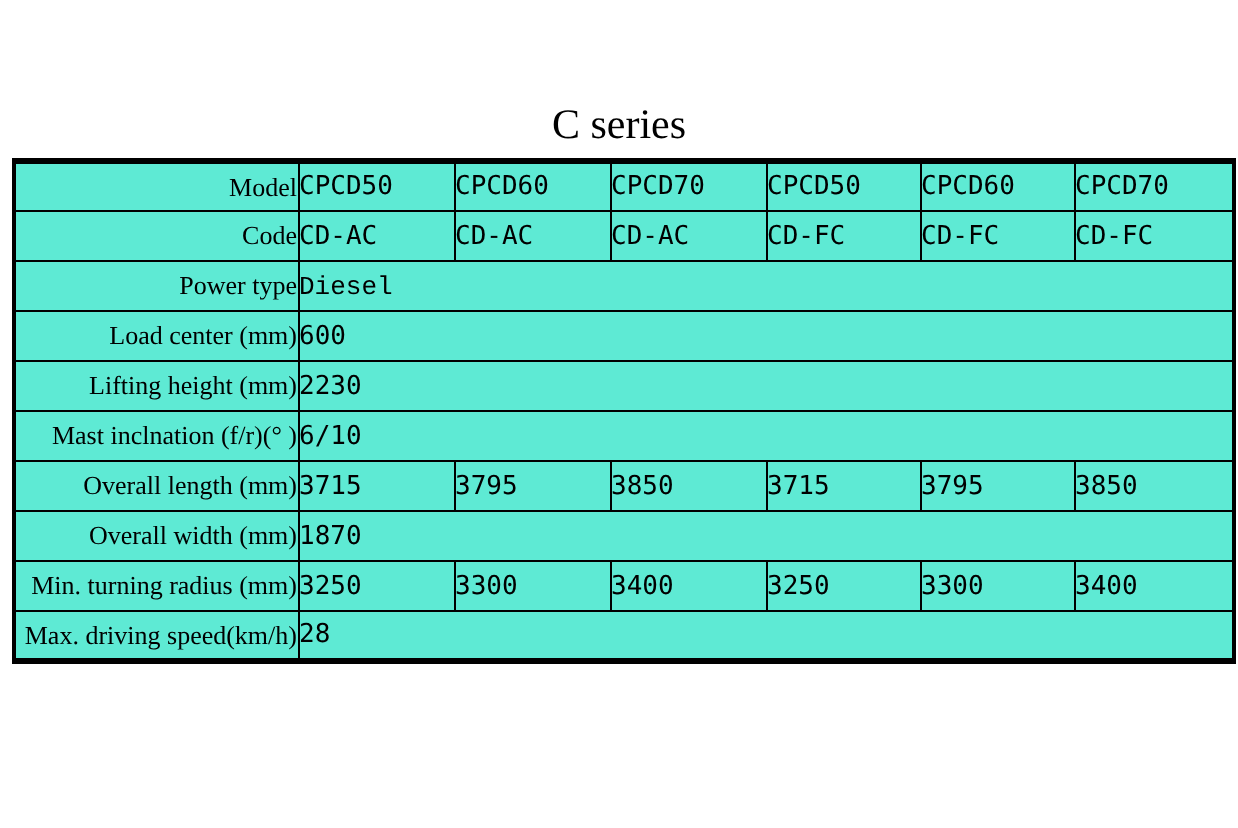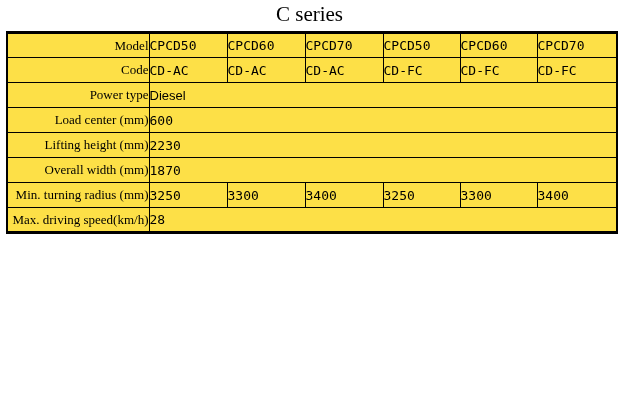--- a/index.html
+++ b/index.html
@@ -3,36 +3,36 @@
 <meta charset="utf-8">
 <style>
   * { margin: 0; padding: 0; box-sizing: border-box; }
   html, body {
     width: 619px; height: 414px;
     background: #ffffff;
     font-family: "Liberation Serif", serif;
     color: #000000;
     overflow: hidden;
   }
-  .page { position: relative; width: 619px; height: 314px; }
+  .page { position: relative; width: 619px; height: 314px; margin-top: 48px; }
   .title {
     position: absolute;
     top: 2px; left: 0; width: 619px;
     text-align: center;
     font-size: 21px;
     font-family: "Liberation Serif", serif;
     color: #000000;
   }
   table.spec {
     position: absolute;
     left: 6px; top: 31px;
     width: 610px;
     border-collapse: collapse;
     table-layout: fixed;
-    background: #fde047;
+    background: #5eead4;
   }
   table.spec {
     border-top: 3px solid #000000;
     border-bottom: 3px solid #000000;
     border-left: 2px solid #000000;
     border-right: 2px solid #000000;
   }
   table.spec td {
     border: 1px solid #000000;
     height: 25px;
@@ -48,21 +48,21 @@
     padding-right: 5px;
     font-family: "Liberation Serif", serif;
     font-size: 13px;
   }
   td.val { text-align: left; }
   td.mono {
     font-family: "DejaVu Sans Mono", "Liberation Mono", monospace;
     font-size: 12px;
   }
   td.word {
-    font-family: Liberation Sans, sans-serif;
+    font-family: Liberation Mono, monospace;
     font-size: 13px;
   }
 </style>
 </head>
 <body>
 
 <div class="page">
   <div class="title">C series</div>
 
   <table class="spec">
@@ -100,20 +100,33 @@
       </tr>
       <tr>
         <td class="rowlabel">Load center (mm)</td>
         <td class="val mono" colspan="6">600</td>
       </tr>
       <tr>
         <td class="rowlabel">Lifting height (mm)</td>
         <td class="val mono" colspan="6">2230</td>
       </tr>
       <tr>
+        <td class="rowlabel">Mast inclnation (f/r)(° )</td>
+        <td class="val mono" colspan="6">6/10</td>
+      </tr>
+      <tr>
+        <td class="rowlabel">Overall length (mm)</td>
+        <td class="val mono">3715</td>
+        <td class="val mono">3795</td>
+        <td class="val mono">3850</td>
+        <td class="val mono">3715</td>
+        <td class="val mono">3795</td>
+        <td class="val mono">3850</td>
+      </tr>
+      <tr>
         <td class="rowlabel">Overall width (mm)</td>
         <td class="val mono" colspan="6">1870</td>
       </tr>
       <tr>
         <td class="rowlabel">Min. turning radius (mm)</td>
         <td class="val mono">3250</td>
         <td class="val mono">3300</td>
         <td class="val mono">3400</td>
         <td class="val mono">3250</td>
         <td class="val mono">3300</td>

